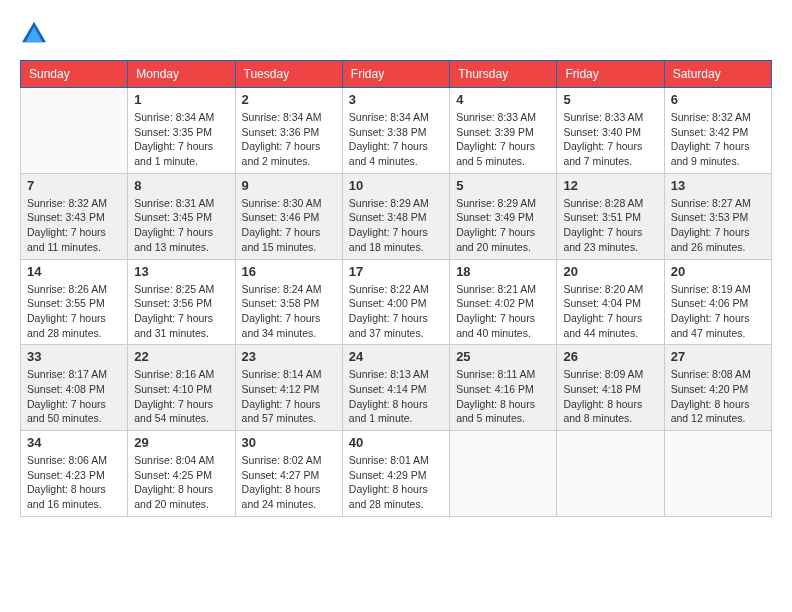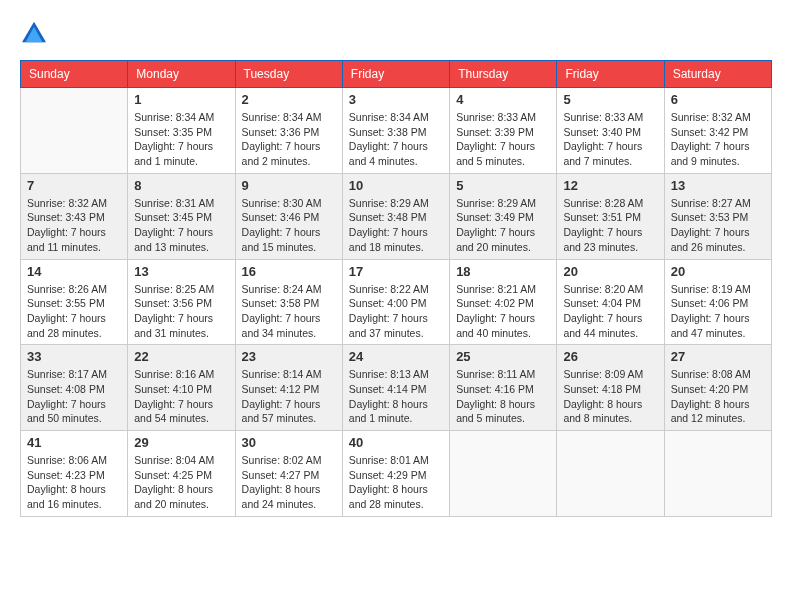--- a/index.html
+++ b/index.html
@@ -233,21 +233,21 @@
           <span class="day-number">26</span>
           <div class="day-info">Sunrise: 8:09 AM<br>Sunset: 4:18 PM<br>Daylight: 8 hours and 8 minutes.</div>
         </td>
         <td>
           <span class="day-number">27</span>
           <div class="day-info">Sunrise: 8:08 AM<br>Sunset: 4:20 PM<br>Daylight: 8 hours and 12 minutes.</div>
         </td>
       </tr>
       <tr>
         <td>
-          <span class="day-number">41</span>
+          <span class="day-number">34</span>
           <div class="day-info">Sunrise: 8:06 AM<br>Sunset: 4:23 PM<br>Daylight: 8 hours and 16 minutes.</div>
         </td>
         <td>
           <span class="day-number">29</span>
           <div class="day-info">Sunrise: 8:04 AM<br>Sunset: 4:25 PM<br>Daylight: 8 hours and 20 minutes.</div>
         </td>
         <td>
           <span class="day-number">30</span>
           <div class="day-info">Sunrise: 8:02 AM<br>Sunset: 4:27 PM<br>Daylight: 8 hours and 24 minutes.</div>
         </td>

